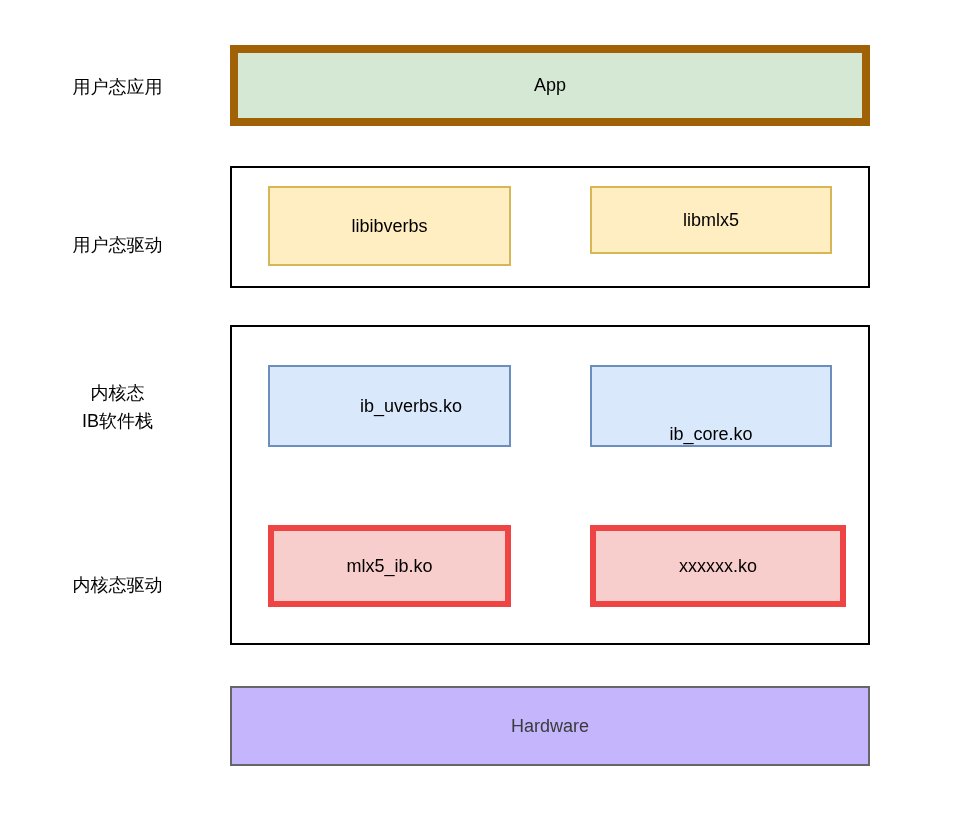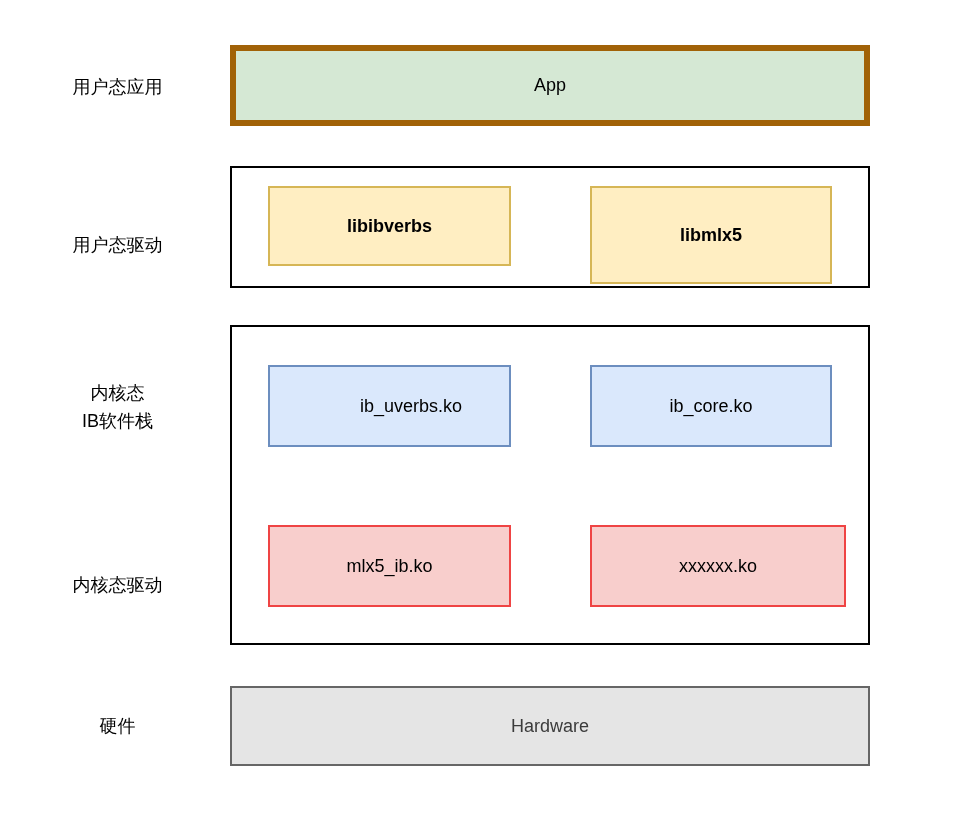--- a/index.html
+++ b/index.html
@@ -36,74 +36,73 @@
     position: absolute;
     box-sizing: border-box;
     display: flex;
     align-items: center;
     justify-content: center;
     font-size: 18px;
     color: #000000;
   }
   .app-box {
     left: 230px; top: 45px; width: 640px; height: 81px;
-    background: #d5e8d4; border: 6px solid #a16207;
+    background: #d5e8d4; border: 8px solid #a16207;
   }
   .container-box {
     position: absolute;
     box-sizing: border-box;
     background: #ffffff;
     border: 2px solid #000000;
   }
   .user-driver-container { left: 230px; top: 166px; width: 640px; height: 122px; }
   .kernel-container      { left: 230px; top: 325px; width: 640px; height: 320px; }
 
   .inner-box {
     position: absolute;
     box-sizing: border-box;
     display: flex;
     align-items: center;
     justify-content: center;
     font-size: 18px;
     color: #000000;
   }
-  .yellow { background: #ffeec2; border: 2px solid #d6b656; font-weight: bold; }
+  .yellow { background: #ffeec2; border: 2px solid #d6b656; }
   .blue   { background: #dae8fc; border: 2px solid #6c8ebf; }
-  .red    { background: #f8cecc; border: 2px solid #ef4444; }
+  .red    { background: #f8cecc; border: 6px solid #ef4444; }
 
   .pos-left-top     { left: 36px;  top: 18px;  width: 243px; height: 80px; }
-  .pos-right-top    { left: 358px; top: 18px;  width: 242px; height: 98px; }
+  .pos-right-top    { left: 358px; top: 18px;  width: 242px; height: 68px; }
   .pos-left-upper   { left: 36px;  top: 38px;  width: 243px; height: 82px; padding-left: 43px; }
-  .pos-right-upper  { left: 358px; top: 38px;  width: 242px; height: 82px; }
+  .pos-right-upper  { left: 358px; top: 38px;  width: 242px; height: 82px; align-items: flex-end; }
   .pos-left-lower   { left: 36px;  top: 198px; width: 243px; height: 82px; }
   .pos-right-lower  { left: 358px; top: 198px; width: 256px; height: 82px; }
 
   .hardware-box {
     left: 230px; top: 686px; width: 640px; height: 80px;
-    background: #e5e5e5; border: 2px solid #666666;
+    background: #c4b5fd; border: 2px solid #666666;
     color: #3b3b3b;
   }
 </style>
 </head>
 <body>
 
 <div class="canvas">
 
   <div class="row-label lbl-user-driver">用户态驱动</div>
 
   <div class="row-label lbl-user-app">用户态应用</div>
 
   <div class="row-label lbl-kernel-ib">
     <div>内核态</div>
     <div>IB软件栈</div>
   </div>
 
   <div class="row-label lbl-kernel-drv">内核态驱动</div>
 
-  <div class="row-label lbl-hardware">硬件</div>
 
   <div class="box app-box">
     <span>App</span>
   </div>
 
   <div class="container-box user-driver-container">
     <div class="inner-box yellow pos-left-top">
       <span>libibverbs</span>
     </div>
     <div class="inner-box yellow pos-right-top">

